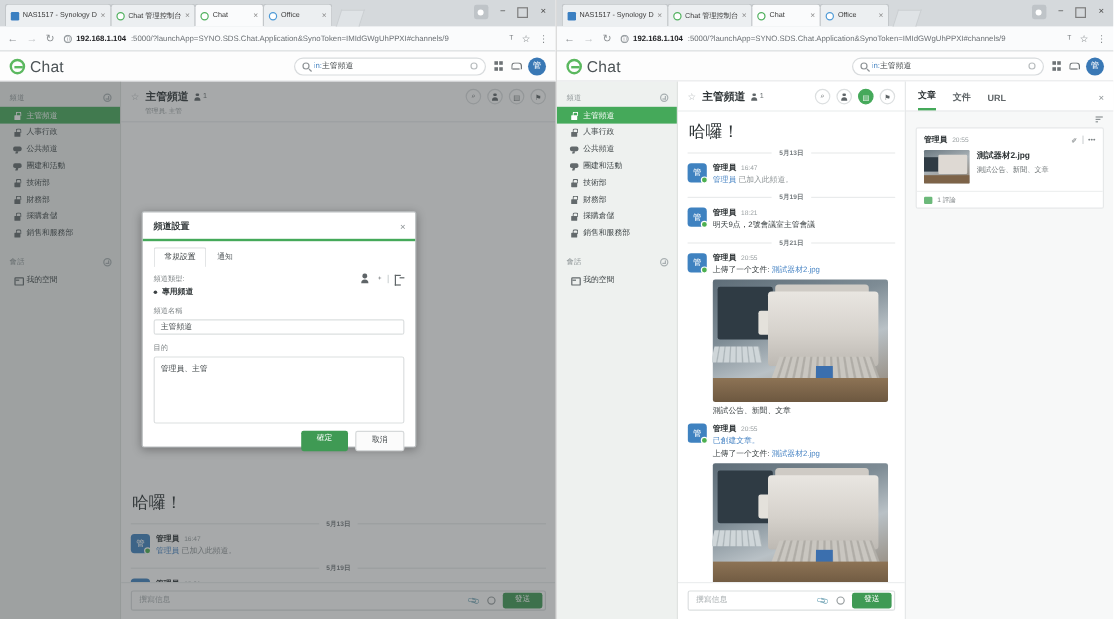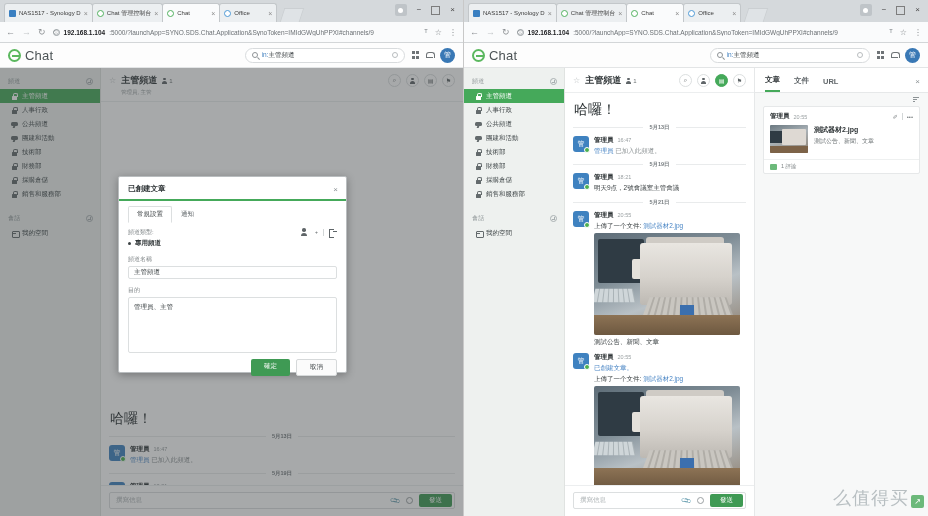--- a/index.html
+++ b/index.html
@@ -448,21 +448,21 @@
             <span class="send">發送</span>
           </div>
         </div>
       </div>
     </div>
 
     <div class="overlay"></div>
 
     <div class="dlg">
       <div class="dlg-head">
-        <span class="dlg-title">已創建文章</span>
+        <span class="dlg-title">頻道設置</span>
         <span class="dlg-x">×</span>
       </div>
       <div class="dlg-tabs">
         <span class="dlg-tab active">常規設置</span>
         <span class="dlg-tab">通知</span>
       </div>
       <div class="dlg-tabline"></div>
       <div class="dlg-body">
         <div class="dlg-row-icons">
           <span class="ico-adduser"></span>
@@ -763,19 +763,15 @@
             </span>
           </div>
           <div class="ipc-foot">
             <span class="cmt-ico"></span>
             <span>1 評論</span>
           </div>
         </div>
       </div>
     </div>
 
-    <div class="wm">
-      <span class="wm-txt">么值得买</span>
-      <span class="wm-badge">↗</span>
-    </div>
   </div>
 
 </div>
 
 </body></html>

